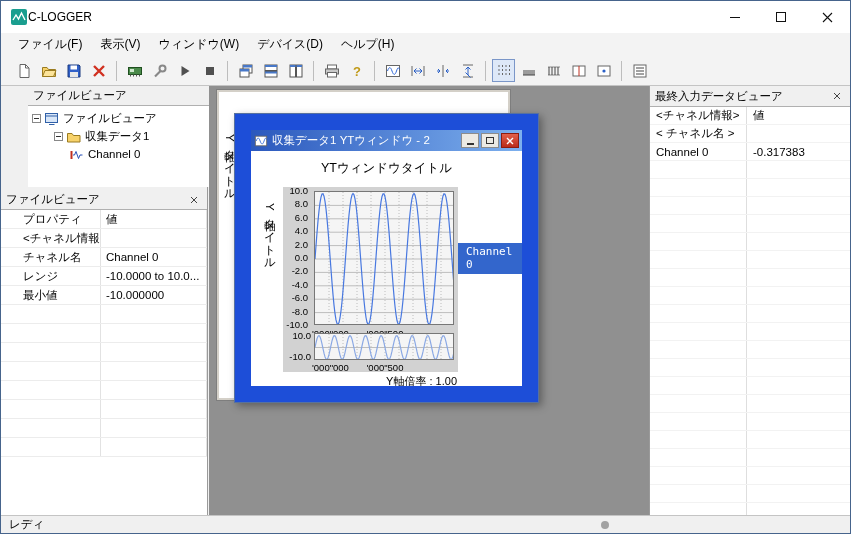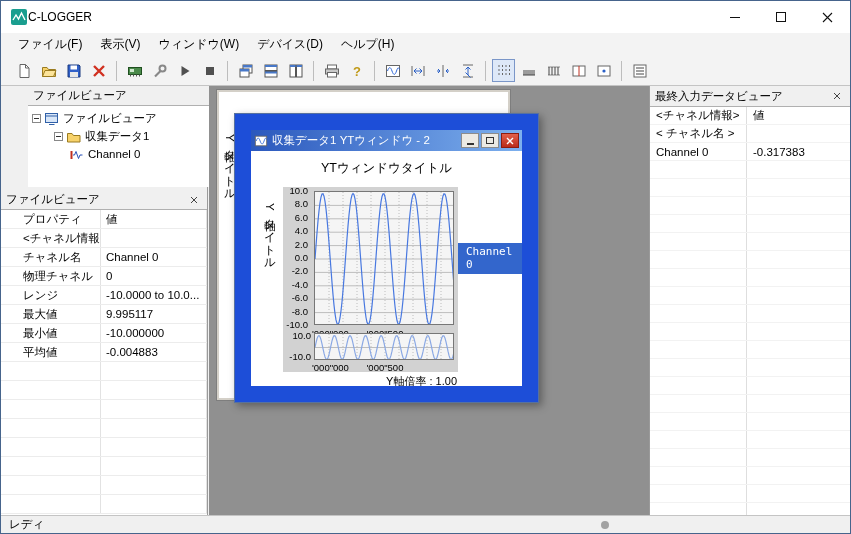--- a/index.html
+++ b/index.html
@@ -331,38 +331,26 @@
         </div>
       <div class="prow">
           <div class="pc1">&lt;チャネル情報&gt;</div>
           <div class="pc2"></div>
         </div>
       <div class="prow">
           <div class="pc1">チャネル名</div>
           <div class="pc2">Channel 0</div>
         </div>
       <div class="prow">
-          <div class="pc1">物理チャネル</div>
-          <div class="pc2">0</div>
-        </div>
-      <div class="prow">
           <div class="pc1">レンジ</div>
           <div class="pc2">-10.0000 to 10.0...</div>
         </div>
       <div class="prow">
-          <div class="pc1">最大値</div>
-          <div class="pc2">9.995117</div>
-        </div>
-      <div class="prow">
           <div class="pc1">最小値</div>
           <div class="pc2">-10.000000</div>
-        </div>
-      <div class="prow">
-          <div class="pc1">平均値</div>
-          <div class="pc2">-0.004883</div>
         </div>
       <div class="prow">
           <div class="pc1"></div>
           <div class="pc2"></div>
         </div>
       <div class="prow">
           <div class="pc1"></div>
           <div class="pc2"></div>
         </div>
       <div class="prow">

